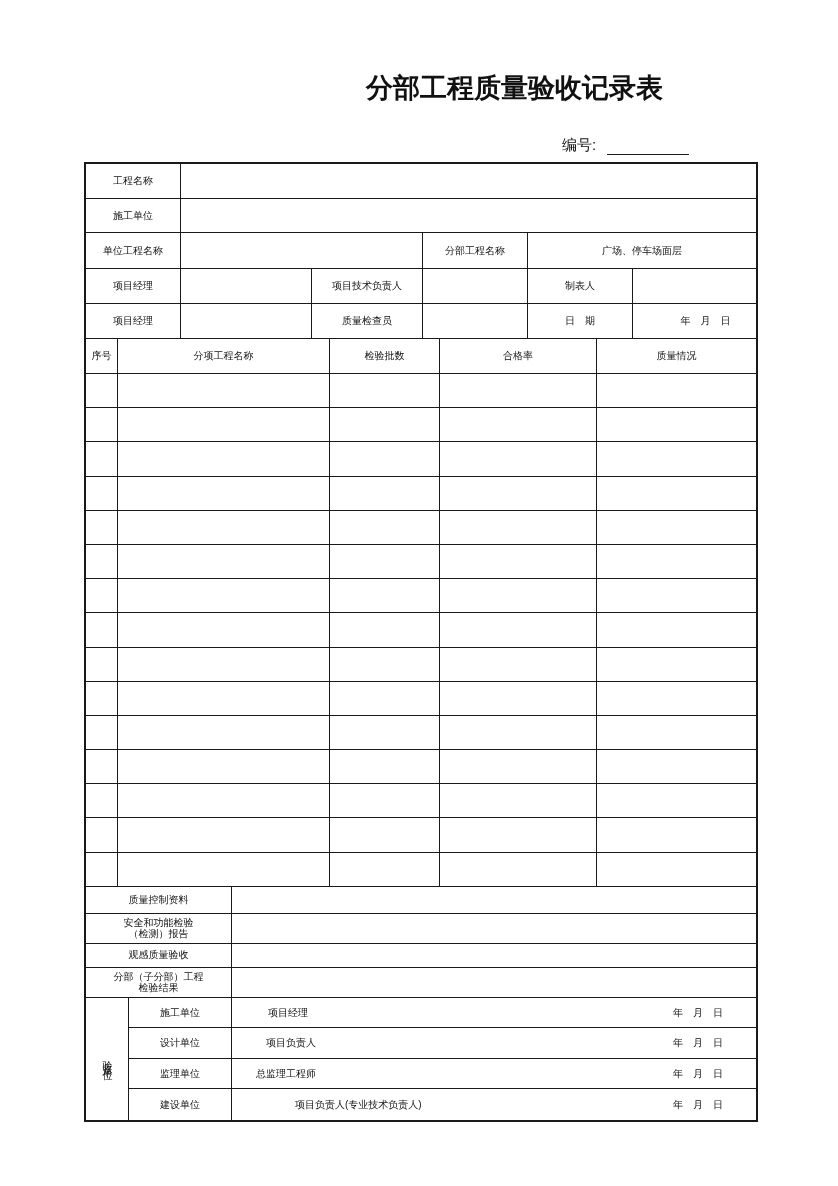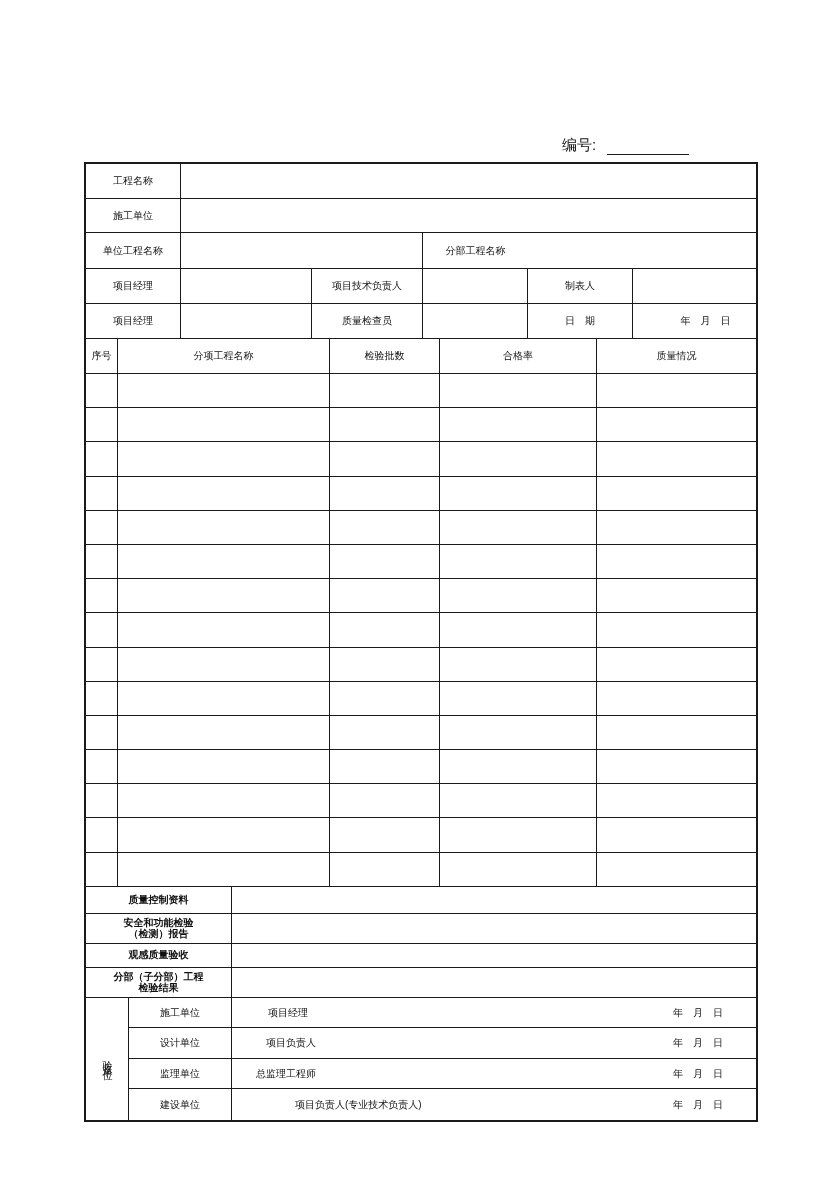--- a/index.html
+++ b/index.html
@@ -16,36 +16,37 @@
   .c:last-child{border-right:none;}
   .fill{flex:1;}
 
   .w42{width:32px}.w95{width:95px}.w103{width:103px}.w105{width:105px}
   .w110{width:110px}.w111{width:111px}.w131{width:131px}.w146{width:146px}
   .w157{width:157px}.w212{width:212px}.w242{width:242px}
 
   .h35{height:35px}.h34{height:34px}.h36{height:36px}.h27{height:27px}
   .h30{height:30px}.h24{height:24px}.h342{height:34.2px}
 
-  .slabel div{line-height:1.18;font-weight:bold;}
+  .slabel div{line-height:1.18;}
   .nudge{padding-left:22px;}
   .bblock{display:flex;height:122px;box-sizing:border-box;}
   .vcell{width:43px;border-right:1px solid #1a1a1a;box-sizing:border-box;display:flex;align-items:center;justify-content:center;}
   .vtext{writing-mode:vertical-rl;letter-spacing:3px;line-height:1;}
   .brows{flex:1;display:flex;flex-direction:column;}
   .brow{display:flex;height:30.5px;border-bottom:1px solid #1a1a1a;box-sizing:border-box;}
   .brow:last-child{border-bottom:none;gap:48px;}
   .role{flex:1;display:flex;align-items:center;justify-content:space-between;text-align:left;padding-right:33px;box-sizing:border-box;}
   .ind-a{padding-left:36px}.ind-b{padding-left:34px}.ind-c{padding-left:24px}.ind-d{padding-left:15px}
 </style>
 </head>
 <body>
 
 <div class="page">
 
+  <div class="title">分部工程质量验收记录表</div>
 
   <div class="serial">
     <span>编号:</span><span class="blank"></span>
   </div>
 
   <div class="form">
 
     <div class="row h35">
       <div class="c w95">工程名称</div>
       <div class="c fill"></div>
@@ -53,20 +54,21 @@
 
     <div class="row h34">
       <div class="c w95">施工单位</div>
       <div class="c fill"></div>
     </div>
 
     <div class="row h36">
       <div class="c w95">单位工程名称</div>
       <div class="c w242"></div>
       <div class="c w105">分部工程名称</div>
+      <div class="c fill">广场、停车场面层</div>
     </div>
 
     <div class="row h35">
       <div class="c w95">项目经理</div>
       <div class="c w131"></div>
       <div class="c w111">项目技术负责人</div>
       <div class="c w105"></div>
       <div class="c w105">制表人</div>
       <div class="c fill"></div>
     </div>

